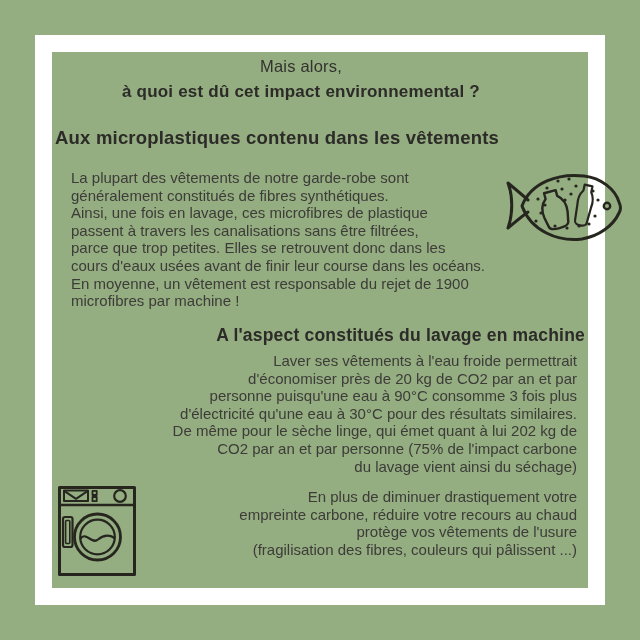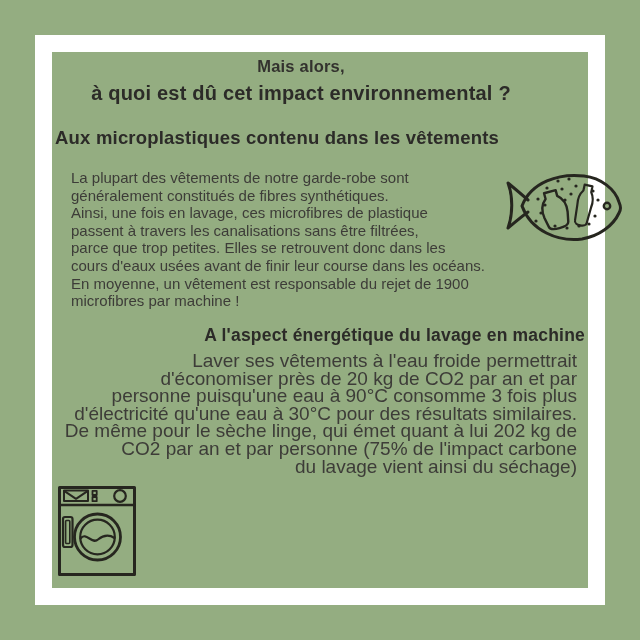--- a/index.html
+++ b/index.html
@@ -15,37 +15,37 @@
   }
   .frame {
     position: absolute; left: 35px; top: 35px; right: 35px; bottom: 35px;
     border: 17px solid #ffffff;
     box-sizing: border-box;
   }
   .title-block {
     position: absolute; left: 55px; top: 57px; width: 492px;
     text-align: center;
   }
-  .title-line1 { font-size: 16.5px; font-weight: 700; color: #33322e; letter-spacing: .2px; }
-  .title-line2 { font-size: 20px; font-weight: 700; color: #2c2b28; margin-top: 6px; letter-spacing: .2px; }
+  .title-line1 { font-size: 16.5px; font-weight: 400; color: #33322e; letter-spacing: .2px; }
+  .title-line2 { font-size: 17px; font-weight: 700; color: #2c2b28; margin-top: 6px; letter-spacing: .2px; }
   .h-micro {
     position: absolute; left: 55px; top: 127px; margin: 0;
     font-size: 18.5px; font-weight: 700; color: #2c2b28; letter-spacing: .2px;
   }
   .p-micro {
     position: absolute; left: 55px; top: 153px; width: 530px; margin: 16px;
     font-size: 15px; line-height: 17.6px; white-space: pre-line; text-align: left;
   }
   .h-energy {
     position: absolute; left: 60px; top: 325px; width: 525px; margin: 0;
     text-align: right; font-size: 17.5px; font-weight: 700; color: #2c2b28; letter-spacing: .2px;
   }
   .p-energy {
     position: absolute; left: 60px; top: 352px; width: 517px; margin: 0;
-    text-align: right; font-size: 19px; line-height: 17.6px; white-space: pre-line;
+    text-align: right; font-size: 15px; line-height: 17.6px; white-space: pre-line;
   }
   .p-note {
     position: absolute; left: 60px; top: 488px; width: 517px; margin: 0;
     text-align: right; font-size: 15px; line-height: 17.7px; white-space: pre-line;
   }
   .fish-icon { position: absolute; left: 505px; top: 169px; }
   .machine-icon { position: absolute; left: 58px; top: 486px; }
   svg .stroke { fill: none; stroke: #26261f; stroke-linecap: round; stroke-linejoin: round; }
   svg .dot { fill: #26261f; stroke: none; }
 </style>
@@ -101,30 +101,34 @@
         <circle class="dot" cx="90" cy="47" r="1.6"></circle>
       <circle class="dot" cx="84" cy="55" r="1.6"></circle>
         <circle class="dot" cx="74" cy="57" r="1.6"></circle>
       <circle class="dot" cx="62" cy="59" r="1.6"></circle>
         <circle class="dot" cx="50" cy="57" r="1.6"></circle>
       <circle class="dot" cx="40" cy="36" r="1.6"></circle>
         <circle class="dot" cx="57" cy="20" r="1.6"></circle>
     </g>
   </svg>
 
-  <h2 class="h-energy">A l'aspect énergétique du lavage en machine</h2>
+  <h2 class="h-energy">A l'aspect constitués du lavage en machine</h2>
 
   <p class="p-energy">Laver ses vêtements à l'eau froide permettrait
 d'économiser près de 20 kg de CO2 par an et par
 personne puisqu'une eau à 90°C consomme 3 fois plus
 d'électricité qu'une eau à 30°C pour des résultats similaires.
 De même pour le sèche linge, qui émet quant à lui 202 kg de
 CO2 par an et par personne (75% de l'impact carbone
 du lavage vient ainsi du séchage)</p>
 
+  <p class="p-note">En plus de diminuer drastiquement votre
+empreinte carbone, réduire votre recours au chaud
+protège vos vêtements de l'usure
+(fragilisation des fibres, couleurs qui pâlissent ...)</p>
 
   <svg class="machine-icon" width="78" height="90" viewBox="0 0 78 90" aria-hidden="true">
     <rect class="stroke" stroke-width="3" x="1.5" y="1.5" width="75" height="87"></rect>
     <line class="stroke" stroke-width="2.4" x1="1.5" y1="19" x2="76.5" y2="19"></line>
     <g>
       <rect class="stroke" stroke-width="2" x="6" y="4.5" width="24" height="10.5"></rect>
       <polyline class="stroke" stroke-width="2" points="6.5,5.2 18,12.8 29.5,5.2"></polyline>
     </g>
     <g>
       <rect class="stroke" stroke-width="1.8" x="34.5" y="4.8" width="4.2" height="4.2"></rect>

